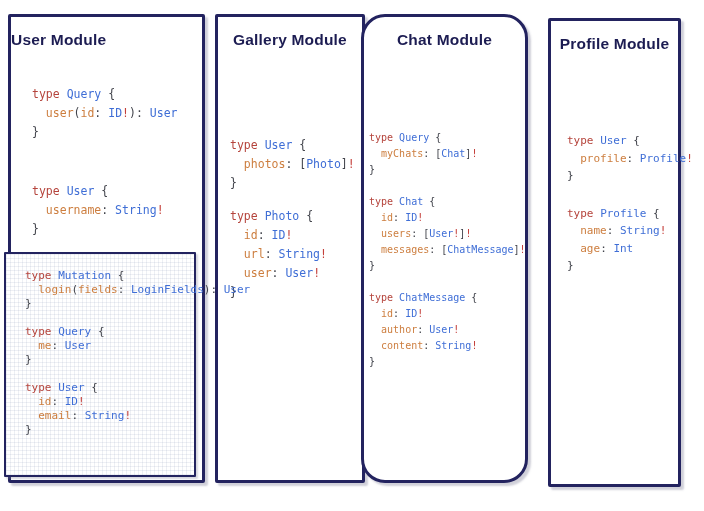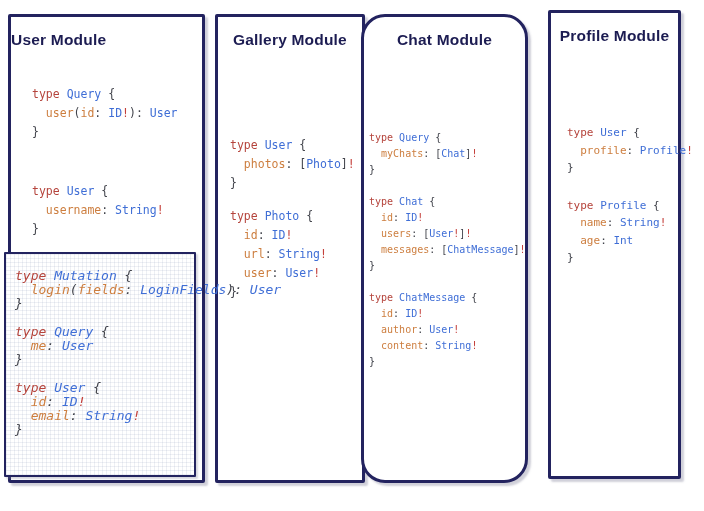--- a/index.html
+++ b/index.html
@@ -14,21 +14,21 @@
     position:absolute;
     box-sizing:border-box;
     border:3px solid var(--c-border,#23235f);
     border-radius:2px;
     background:#ffffff;
     box-shadow:3px 3px 2px rgba(120,120,145,0.35);
   }
   .p1{left:8px;top:14px;width:197px;height:469px;}
   .p2{left:215px;top:14px;width:150px;height:469px;}
   .p3{left:361px;top:14px;width:167px;height:469px;border-radius:24px;}
-  .p4{left:548px;top:10px;width:133px;height:469px;}
+  .p4{left:548px;top:18px;width:133px;height:469px;}
   .panel-title{
     margin-top:13px;
     font-size:15.5px;
     font-weight:700;
     line-height:20px;
     letter-spacing:0.2px;
     color:var(--c-title,#1c1c52);
     text-align:center;
     white-space:nowrap;
   }
@@ -60,21 +60,21 @@
     background-size:4px 4px;
     box-shadow:2px 2px 2px rgba(120,120,145,0.3);
     z-index:3;
   }
   .auth-box .panel-title{
     margin-top:14px;
     font-size:13px;
     line-height:14px;
     text-align:center;
   }
-  .auth-box .code{margin-top:15px;padding-left:9px;font-size:13px;line-height:14px;font-style:italic;}
+  .auth-box .code{margin-top:15px;padding-left:19px;font-size:11px;line-height:14px;}
   .auth-box .code-block + .code-block{margin-top:14px;}
   
   .tok-k{color:var(--c-keyword,#b5443c);}
   .tok-t{color:var(--c-type,#3f6ed6);}
   .tok-f{color:var(--c-field,#cd7e3f);}
   .tok-p{color:var(--c-punct,#41434b);}
   .tok-r{color:var(--c-bang,#c43f3a);}
 </style>
 </head>
 <body>

